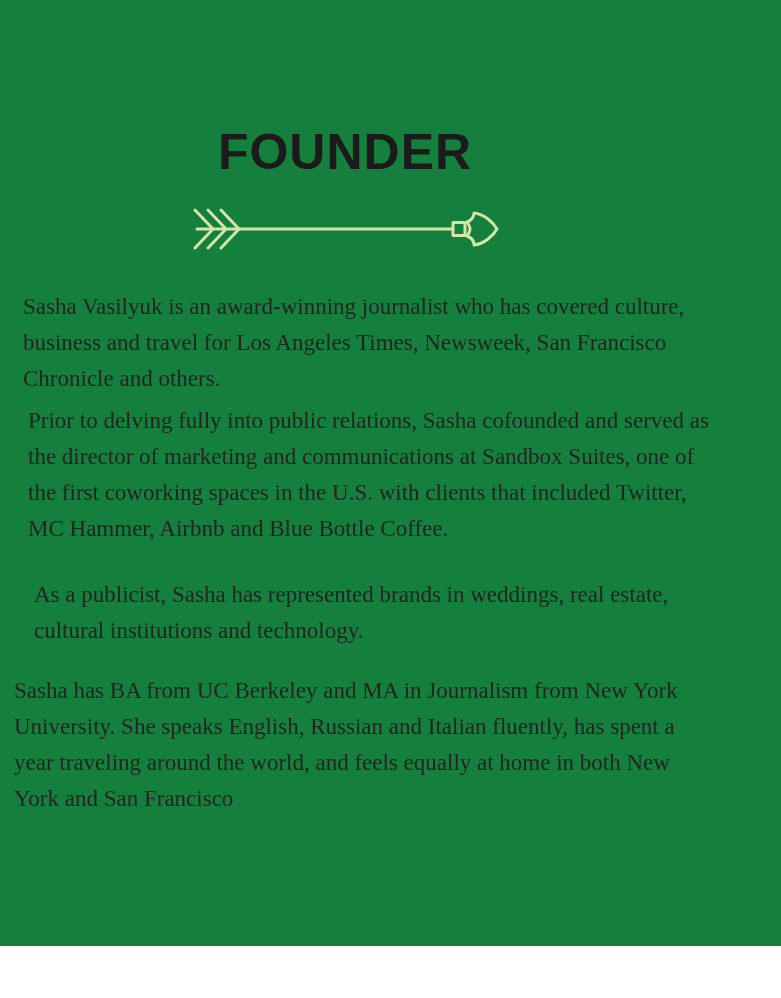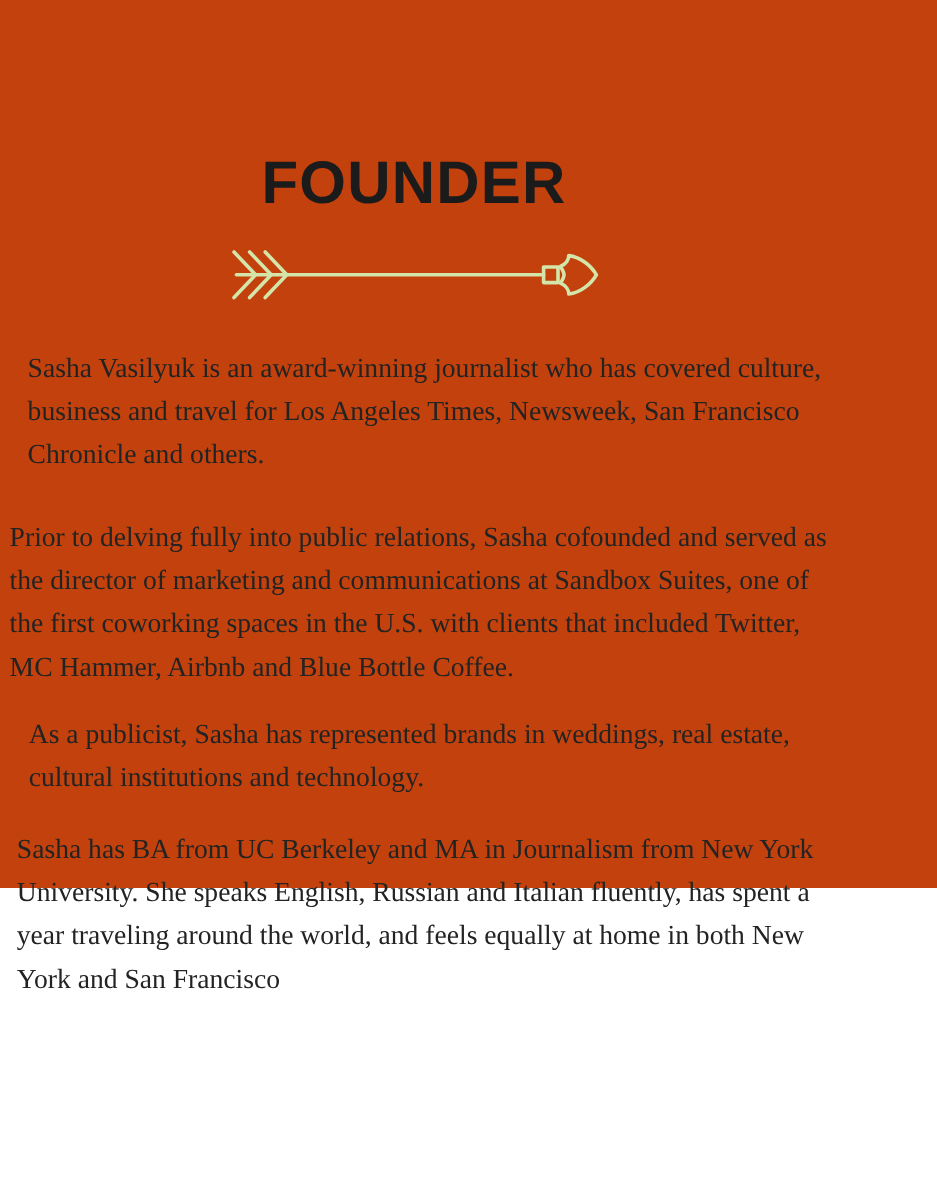--- a/index.html
+++ b/index.html
@@ -9,22 +9,22 @@
   }
   body {
     width: 781px;
     height: 998px;
     overflow: hidden;
     font-family: "Liberation Serif", serif;
     color: #232323;
   }
   .page {
     width: 781px;
-    height: 740px;
-    background: #c2410c;
+    height: 946px;
+    background: #15803d;
     position: relative;
   }
   .header-block {
     width: 690px;
     text-align: center;
   }
   .page-title {
     margin: 0;
     padding-top: 126px;
     font-family: "Liberation Sans", sans-serif;
@@ -46,22 +46,22 @@
   .bio-p {
     margin: 0;
     font-family: "Liberation Serif", serif;
     font-size: 23px;
     line-height: 36px;
     letter-spacing: 0px;
     color: #232323;
     white-space: pre;
   }
   .bio-p.p1 { margin-top: 37px; padding-left: 23px; }
-  .bio-p.p2 { margin-top: 33px; padding-left: 8px; }
-  .bio-p.p3 { margin-top: 20px; padding-left: 24px; }
+  .bio-p.p2 { margin-top: 6px; padding-left: 28px; }
+  .bio-p.p3 { margin-top: 30px; padding-left: 34px; }
   .bio-p.p4 { margin-top: 24px; padding-left: 14px; }
 </style>
 </head>
 <body>
 
 <div class="page">
 
   <div class="header-block">
     <h1 class="page-title">FOUNDER</h1>
 

